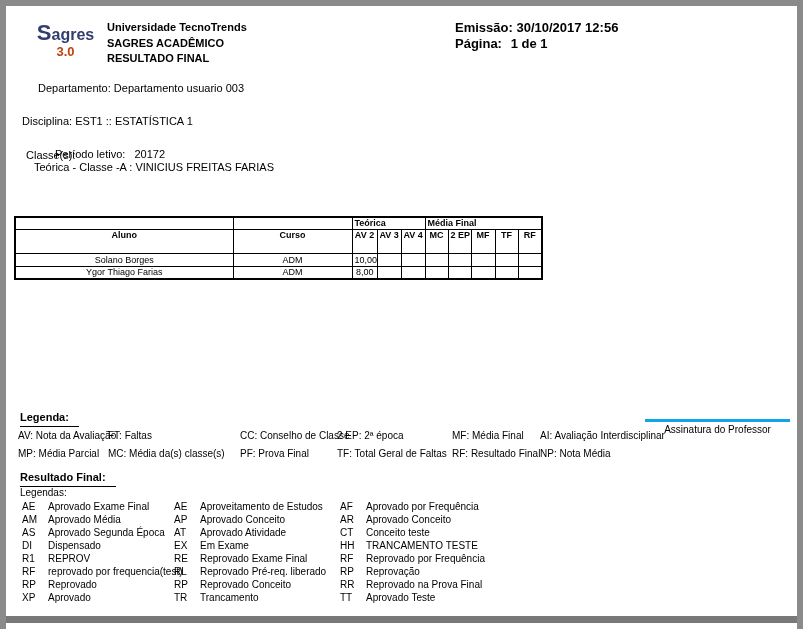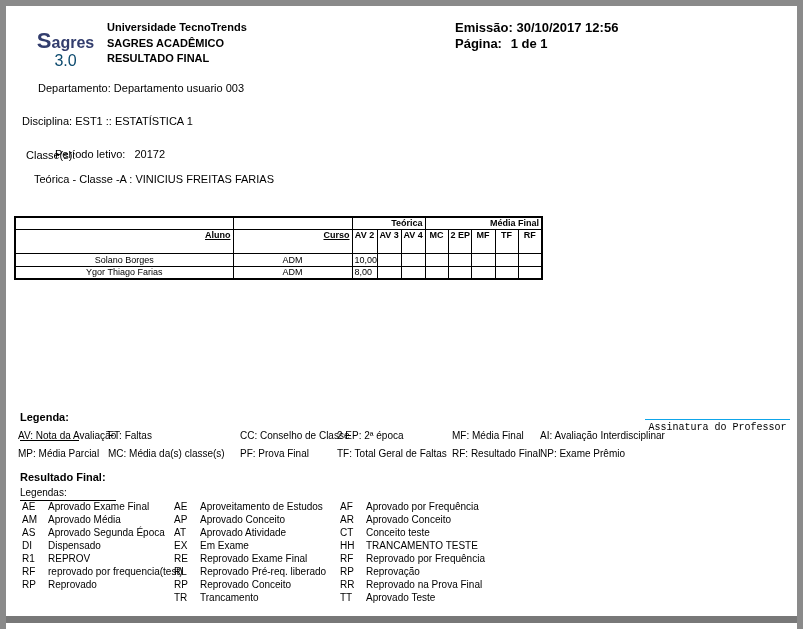--- a/index.html
+++ b/index.html
@@ -6,54 +6,54 @@
   body{
     width:803px;height:629px;position:relative;background:#ffffff;
     font-family:"Liberation Sans",sans-serif;color:#000;overflow:hidden;
   }
   .frame{position:absolute;left:0;top:0;width:803px;height:629px;
     border-left:6px solid #8a8a8a;border-right:6px solid #8a8a8a;border-top:6px solid #8a8a8a;
     box-sizing:border-box;pointer-events:none;}
   .hscroll{position:absolute;left:6px;top:616px;width:791px;height:7px;background:#787878;}
 
   
-  .logo{position:absolute;left:28px;top:28px;width:75px;text-align:center;}
+  .logo{position:absolute;left:28px;top:20px;width:75px;text-align:center;}
   .logo .brand{font-weight:bold;color:#323d6d;letter-spacing:0;}
   .logo .brand .big{font-size:22px;}
   .logo .brand .rest{font-size:16px;}
-  .logo .ver{font-size:16px;font-weight:normal;color:#0c4a6e;margin-top:-2px;}
+  .logo .ver{font-size:13px;font-weight:bold;color:#c2410c;margin-top:-2px;}
   .hblock{position:absolute;left:107px;top:20px;font-size:11px;font-weight:bold;line-height:15.5px;}
   .hright{position:absolute;left:455px;top:20px;font-size:13px;font-weight:bold;line-height:16px;}
   .hright .lbl{display:inline-block;min-width:52px;}
 
   
   .info{position:absolute;left:0;top:0;font-size:11px;}
   .iline{position:absolute;white-space:nowrap;}
 
   
   table.res{position:absolute;left:14px;top:216px;border-collapse:collapse;table-layout:fixed;
     width:527px;border:2px solid #000;font-size:9px;}
   table.res td,table.res th{border:1px solid #000;padding:0 2px;overflow:hidden;white-space:nowrap;}
   table.res thead tr.grp-row{height:12px;}
   table.res thead tr.col-row{height:24px;vertical-align:top;}
-  table.res thead .grp{text-align:right;font-weight:bold;}
+  table.res thead .grp{text-align:left;font-weight:bold;}
   table.res thead th{font-weight:bold;text-align:center;}
-  table.res thead th.left{text-align:right;text-decoration:underline;}
+  table.res thead th.left{text-align:center;}
   table.res tbody tr{height:13px;}
   table.res td.c-name,table.res td.c-curso{text-align:center;}
-  table.res td.c-val{text-align:left;padding-right:3px;}
-
-  
-  .sec-title{position:absolute;font-size:11px;font-weight:bold;border-bottom:1px solid #000;padding-right:10px;padding-bottom:17px;text-align:center;}
+  table.res td.c-val{text-align:right;padding-right:3px;}
+
+  
+  .sec-title{position:absolute;font-size:11px;font-weight:bold;border-bottom:1px solid #000;padding-right:10px;padding-bottom:3px;text-align:center;}
   .legend-grid{position:absolute;left:18px;top:430px;display:grid;
     grid-template-columns:90px 132px 97px 115px 88px auto;
     grid-auto-rows:18px;font-size:10px;align-items:start;}
   .legend-grid span{white-space:nowrap;}
 
-  .sig{position:absolute;left:645px;top:419px;width:145px;border-top:1px solid #0ea5e9;text-align:center;font-size:10px;padding-top:2px;font-family:Liberation Mono, monospace;}
+  .sig{position:absolute;left:645px;top:419px;width:145px;border-top:3px solid #0ea5e9;text-align:center;font-size:10px;padding-top:2px;}
 
   
   .rf-sub{position:absolute;left:20px;top:487px;font-size:10px;}
   .rf-col{position:absolute;top:500px;font-size:10px;line-height:13px;}
   .rf-col .rf-row{white-space:nowrap;}
   .rf-col .code{display:inline-block;width:26px;font-weight:normal;}
 </style>
 </head>
 <body>
 
@@ -74,21 +74,21 @@
 <div class="hright">
   <div><span class="lbl">Emissão:</span> <span>30/10/2017 12:56</span></div>
   <div><span class="lbl">Página:</span> <span>1 de 1</span></div>
 </div>
 
 <div class="info">
   <div class="iline" style="left:22px;top:82px;padding-left:16px;"><span>Departamento:</span> <span>Departamento usuario 003</span></div>
   <div class="iline" style="left:22px;top:115px;"><span>Disciplina:</span>&nbsp;<span>EST1 :: ESTATÍSTICA 1</span></div>
   <div class="iline" style="left:22px;top:148px;margin-left:33px;"><span>Período letivo:</span>&nbsp;&nbsp;&nbsp;<span>20172</span></div>
   <div class="iline" style="left:26px;top:149px;">Classe(s):</div>
-  <div class="iline" style="left:34px;top:173px;">Teórica - Classe -A  : VINICIUS FREITAS FARIAS</div>
+  <div class="iline" style="left:34px;top:161px;">Teórica - Classe -A  : VINICIUS FREITAS FARIAS</div>
 </div>
 
 <table class="res">
   <colgroup>
     <col style="width:218px">
       <col style="width:119px">
       <col style="width:25px">
       <col style="width:24px">
       <col style="width:24px">
     <col style="width:23px">
@@ -151,37 +151,38 @@
     <span>FT: Faltas</span>
     <span>CC: Conselho de Classe</span>
     <span>2 EP: 2ª época</span>
     <span>MF: Média Final</span>
     <span>AI: Avaliação Interdisciplinar</span>
     <span>MP: Média Parcial</span>
     <span>MC: Média da(s) classe(s)</span>
     <span>PF: Prova Final</span>
     <span>TF: Total Geral de Faltas</span>
     <span>RF: Resultado Final</span>
-    <span>NP: Exame Prêmio</span>
+    <span>NP: Nota Média</span>
   </div>
 
 <div class="sig">
   <span>Assinatura do Professor</span>
 </div>
 
 <div class="sec-title" style="left:20px;top:471px;">Resultado Final:</div>
 <div class="rf-sub">Legendas:</div>
 <div class="rf-col" style="left:22px;">
     <div class="rf-row"><span class="code">AE</span><span>Aprovado Exame Final</span></div>
     <div class="rf-row"><span class="code">AM</span><span>Aprovado Média</span></div>
     <div class="rf-row"><span class="code">AS</span><span>Aprovado Segunda Época</span></div>
     <div class="rf-row"><span class="code">DI</span><span>Dispensado</span></div>
     <div class="rf-row"><span class="code">R1</span><span>REPROV</span></div>
     <div class="rf-row"><span class="code">RF</span><span>reprovado por frequencia(test)</span></div>
     <div class="rf-row"><span class="code">RP</span><span>Reprovado</span></div>
+    <div class="rf-row"><span class="code">XP</span><span>Aprovado</span></div>
   </div>
 <div class="rf-col" style="left:174px;">
     <div class="rf-row"><span class="code">AE</span><span>Aproveitamento de Estudos</span></div>
     <div class="rf-row"><span class="code">AP</span><span>Aprovado Conceito</span></div>
     <div class="rf-row"><span class="code">AT</span><span>Aprovado Atividade</span></div>
     <div class="rf-row"><span class="code">EX</span><span>Em Exame</span></div>
     <div class="rf-row"><span class="code">RE</span><span>Reprovado Exame Final</span></div>
     <div class="rf-row"><span class="code">RL</span><span>Reprovado Pré-req. liberado</span></div>
     <div class="rf-row"><span class="code">RP</span><span>Reprovado Conceito</span></div>
     <div class="rf-row"><span class="code">TR</span><span>Trancamento</span></div>

